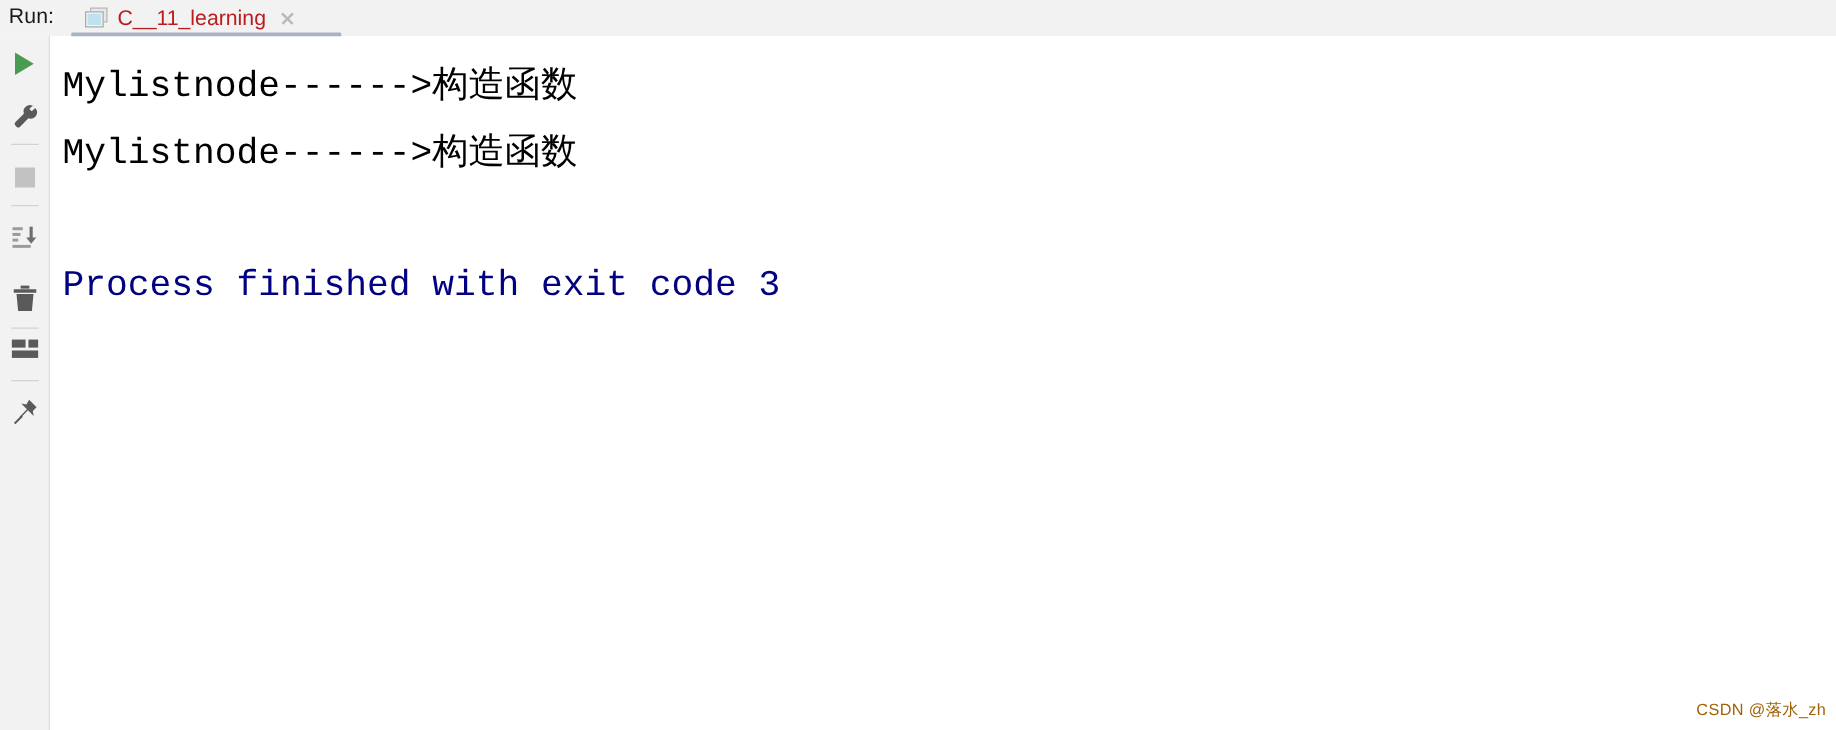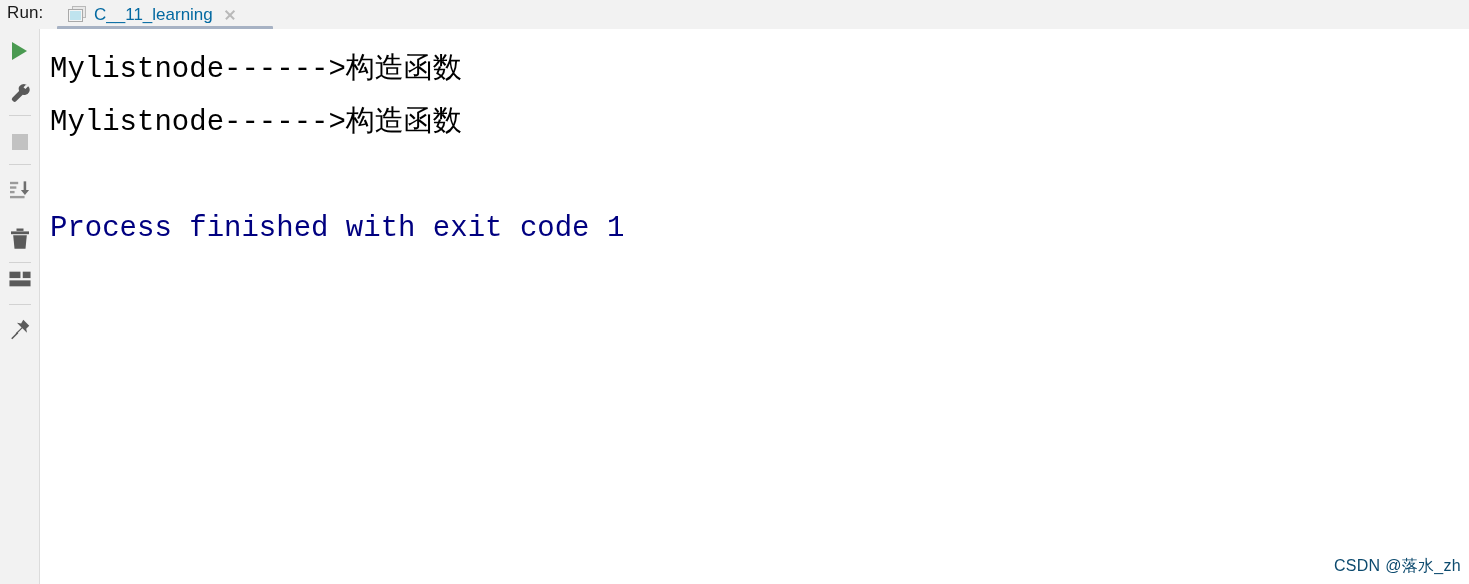--- a/index.html
+++ b/index.html
@@ -87,21 +87,21 @@
   }
   .tab-icon .front-sq i {
     display: block;
     width: 100%;
     height: 100%;
     background: #bfe3ee;
   }
 
   .tab-title {
     font-size: 17px;
-    color: #0369a1;
+    color: #b91c1c;
     white-space: nowrap;
     font-family: "Liberation Sans", sans-serif;
   }
 
   .tab-close {
     margin-left: 9px;
     width: 16px;
     height: 16px;
     position: relative;
     flex: none;
@@ -213,22 +213,22 @@
   }
   .line.stdout { color: #000000; }
   .line.exit   { color: #000080; }
   .line.blank  { color: transparent; height: 53px; }
 
   
   .watermark {
     position: absolute;
     right: 8px;
     bottom: 7px;
-    font-size: 16px;
-    color: #0c4a6e;
+    font-size: 13px;
+    color: #a16207;
     font-family: "Liberation Sans", sans-serif;
     white-space: nowrap;
     letter-spacing: 0.3px;
   }
 </style>
 </head>
 <body>
 
 <div id="app">
 
@@ -307,19 +307,19 @@
       </svg>
     </div>
 
   </div>
 
   <div class="console">
     <div class="console-inner">
       <div class="line stdout">Mylistnode------&gt;构造函数</div>
       <div class="line stdout">Mylistnode------&gt;构造函数</div>
       <div class="line blank"></div>
-      <div class="line exit">Process finished with exit code 1</div>
+      <div class="line exit">Process finished with exit code 3</div>
     </div>
   </div>
 
   <div class="watermark">CSDN @落水_zh</div>
 
 </div>
 
 </body></html>

